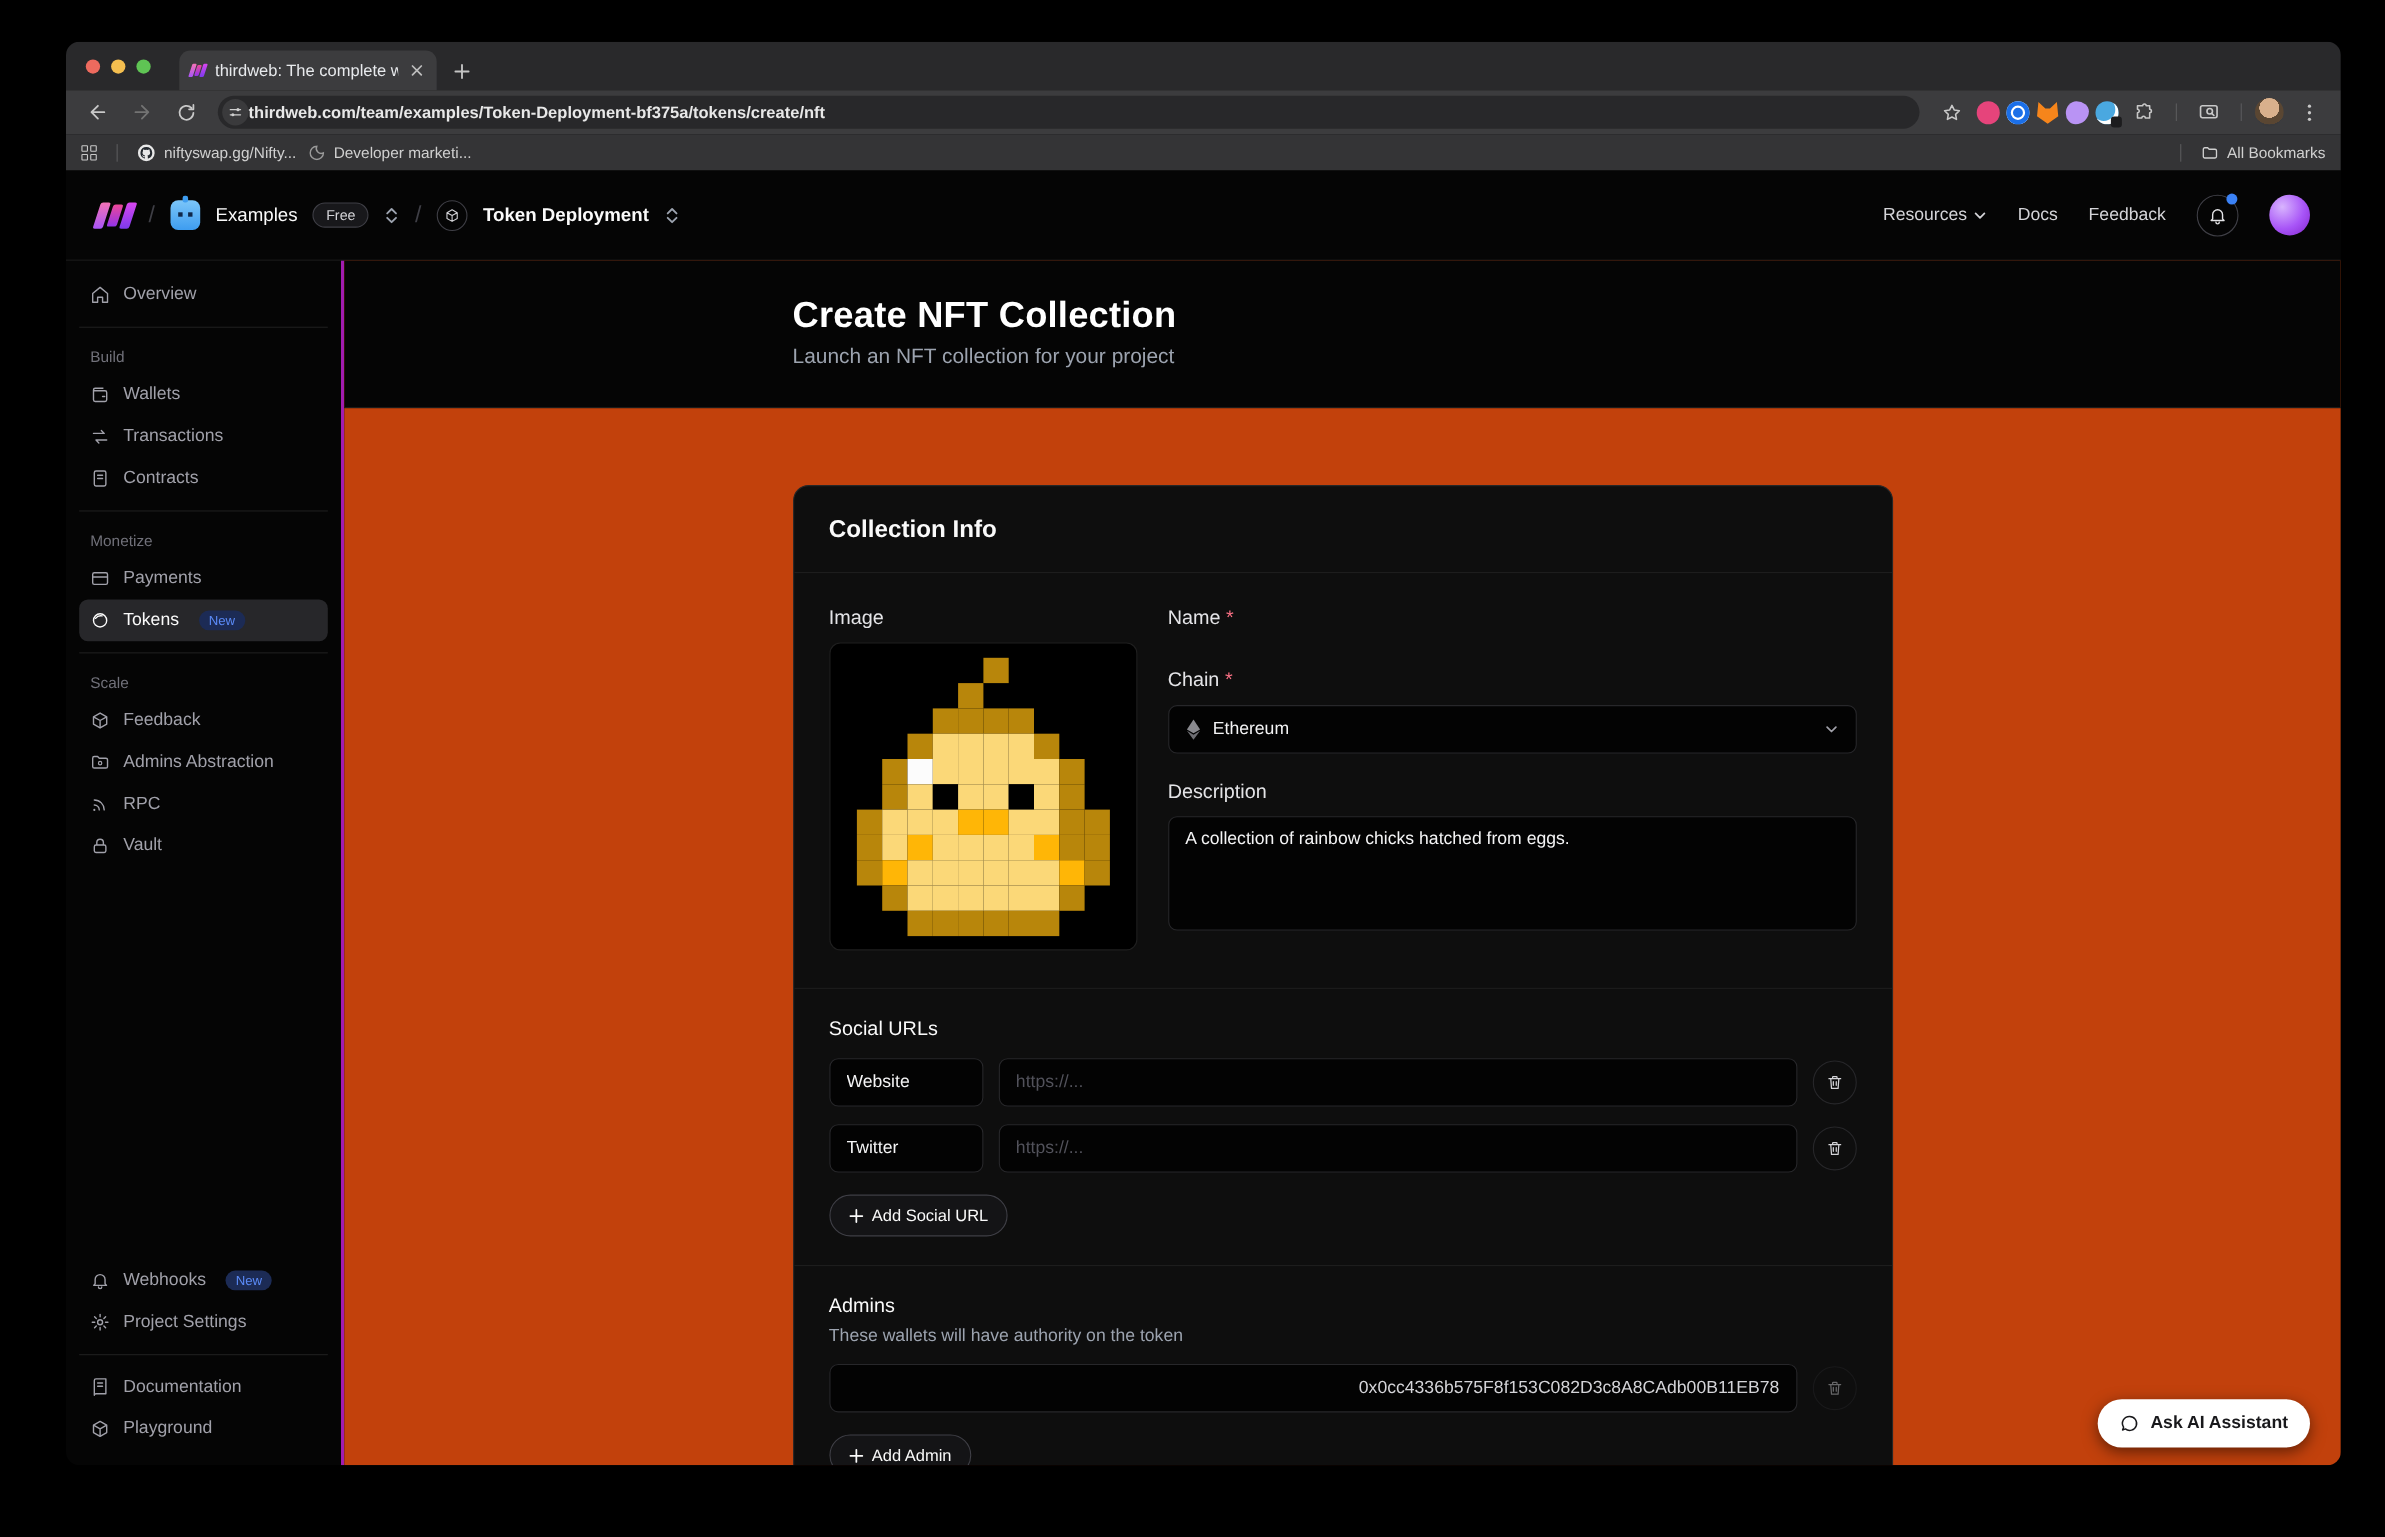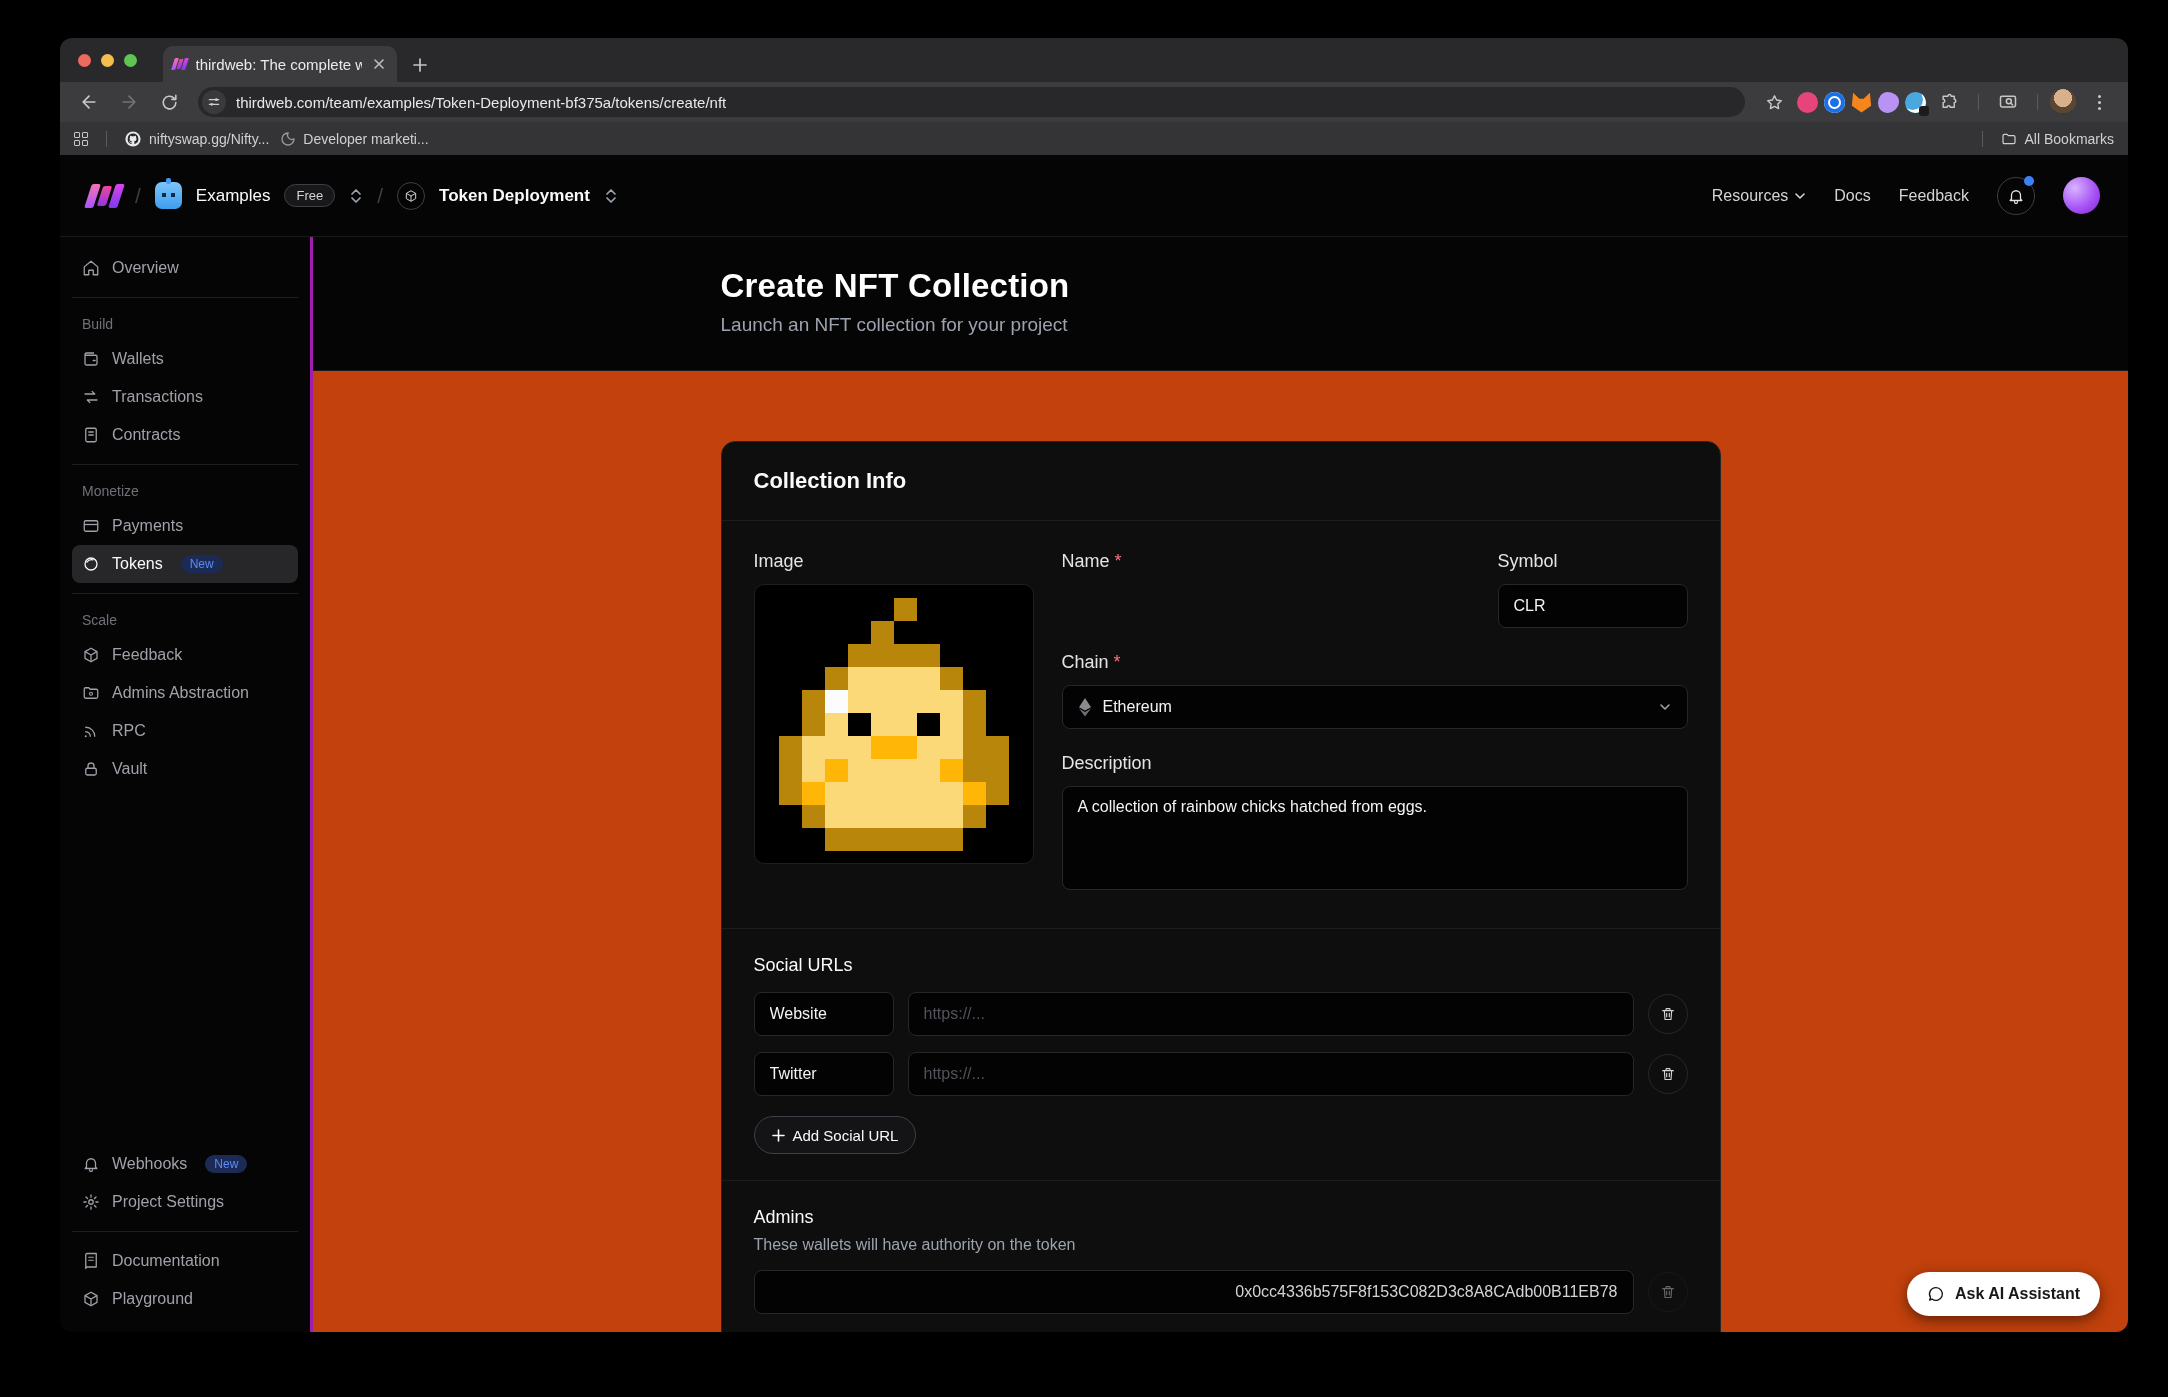--- a/index.html
+++ b/index.html
@@ -19,21 +19,21 @@
   .light.red{ background:#ED6A5E; } .light.yellow{ background:#F4BE4F; } .light.green{ background:#5FC454; }
   .tab { width:234px; height:36px; background:#3c3c3e; border-radius:10px 10px 0 0; display:flex; align-items:center; gap:9px; padding:0 10px; color:#e8eaed; font-size:15px; }
   .tab-title { flex:1; white-space:nowrap; overflow:hidden; }
   .icon-x { width:16px; height:16px; flex:none; color:#bdbdbd; }
   .newtab { margin:0 0 8px 14px; color:#c4c4c4; }
 
   
   .toolbar { height:40px; background:#3c3c3e; display:flex; align-items:center; padding:0 12px; gap:6px; flex:none; }
   .tool-ic { width:34px; height:30px; display:flex; align-items:center; justify-content:center; color:#c8c8c8; flex:none; }
   .tool-ic.dim { color:#737373; }
-  .urlbar { flex:1; height:30px; background:#28282a; border-radius:15px; display:flex; align-items:center; gap:10px; padding:0 6px 0 4px; margin:0 6px; min-width:0; }
+  .urlbar { flex:1; height:30px; background:#28282a; border-radius:15px; display:flex; align-items:center; padding:0 6px 0 4px; margin:0 6px; min-width:0;font-weight:bold; }
   .site-chip { width:24px; height:24px; border-radius:50%; background:#3a3a3c; display:flex; align-items:center; justify-content:center; color:#cfcfcf; flex:none; }
   .url-text { color:#e8e8e8; font-size:15px; white-space:nowrap; overflow:hidden; }
   .ext { width:21px; height:21px; border-radius:50%; flex:none; position:relative; }
   .ext.pink{ background:#E6447B; } .ext.blue{ background:#1B6FE8; box-shadow:inset 0 0 0 4px #1B6FE8, inset 0 0 0 6px #fff; }
   .ext.fox{ background:#F6851B; border-radius:4px; clip-path:polygon(50% 100%,4% 68%,10% 6%,40% 34%,60% 34%,90% 6%,96% 68%); }
   .ext.purple{ background:#B993F4; border-radius:46% 54% 58% 42%/52% 44% 56% 48%; }
   .ext.wallet2{ background:#4AA8E0; box-shadow:inset -3px -3px 0 #fff; }
   .ext.wallet2::after{ content:""; position:absolute; right:-3px; bottom:-3px; width:10px; height:10px; border-radius:3px; background:#1c1c1e; }
   .vdiv { width:1px; height:16px; background:#5a5a5c; margin:0 6px; flex:none; }
   .tb-avatar { width:26px; height:26px; border-radius:50%; background:radial-gradient(circle at 50% 35%, #d9b08c 0 42%, #5a4632 43% 70%, #3a3a3c 71%); flex:none; }
@@ -542,26 +542,20 @@
                         </div>
                     </div>
                   </div>
                   <div class="fields-col">
                     <div class="frow">
                       <div class="fgrow">
                         <div class="flabel">
                           <span>Name</span>
                           <span class="req" style="color: rgb(251, 113, 133);">*</span>
                         </div>
-                      </div>
-                      <div class="fsym">
-                        <div class="flabel">
-                            <span>Symbol</span>
-                          </div>
-                        <input class="tinput" type="text" value="CLR" style="">
                       </div>
                     </div>
                     <div>
                       <div class="flabel">
                         <span>Chain</span>
                         <span class="req" style="color: rgb(251, 113, 133);">*</span>
                       </div>
                       <div class="select">
                         <svg width="14" height="20" viewBox="0 0 14 20">
                             <path d="M7 1l6 9.2L7 13.6 1 10.2z" fill="#8a8a8f"></path>

